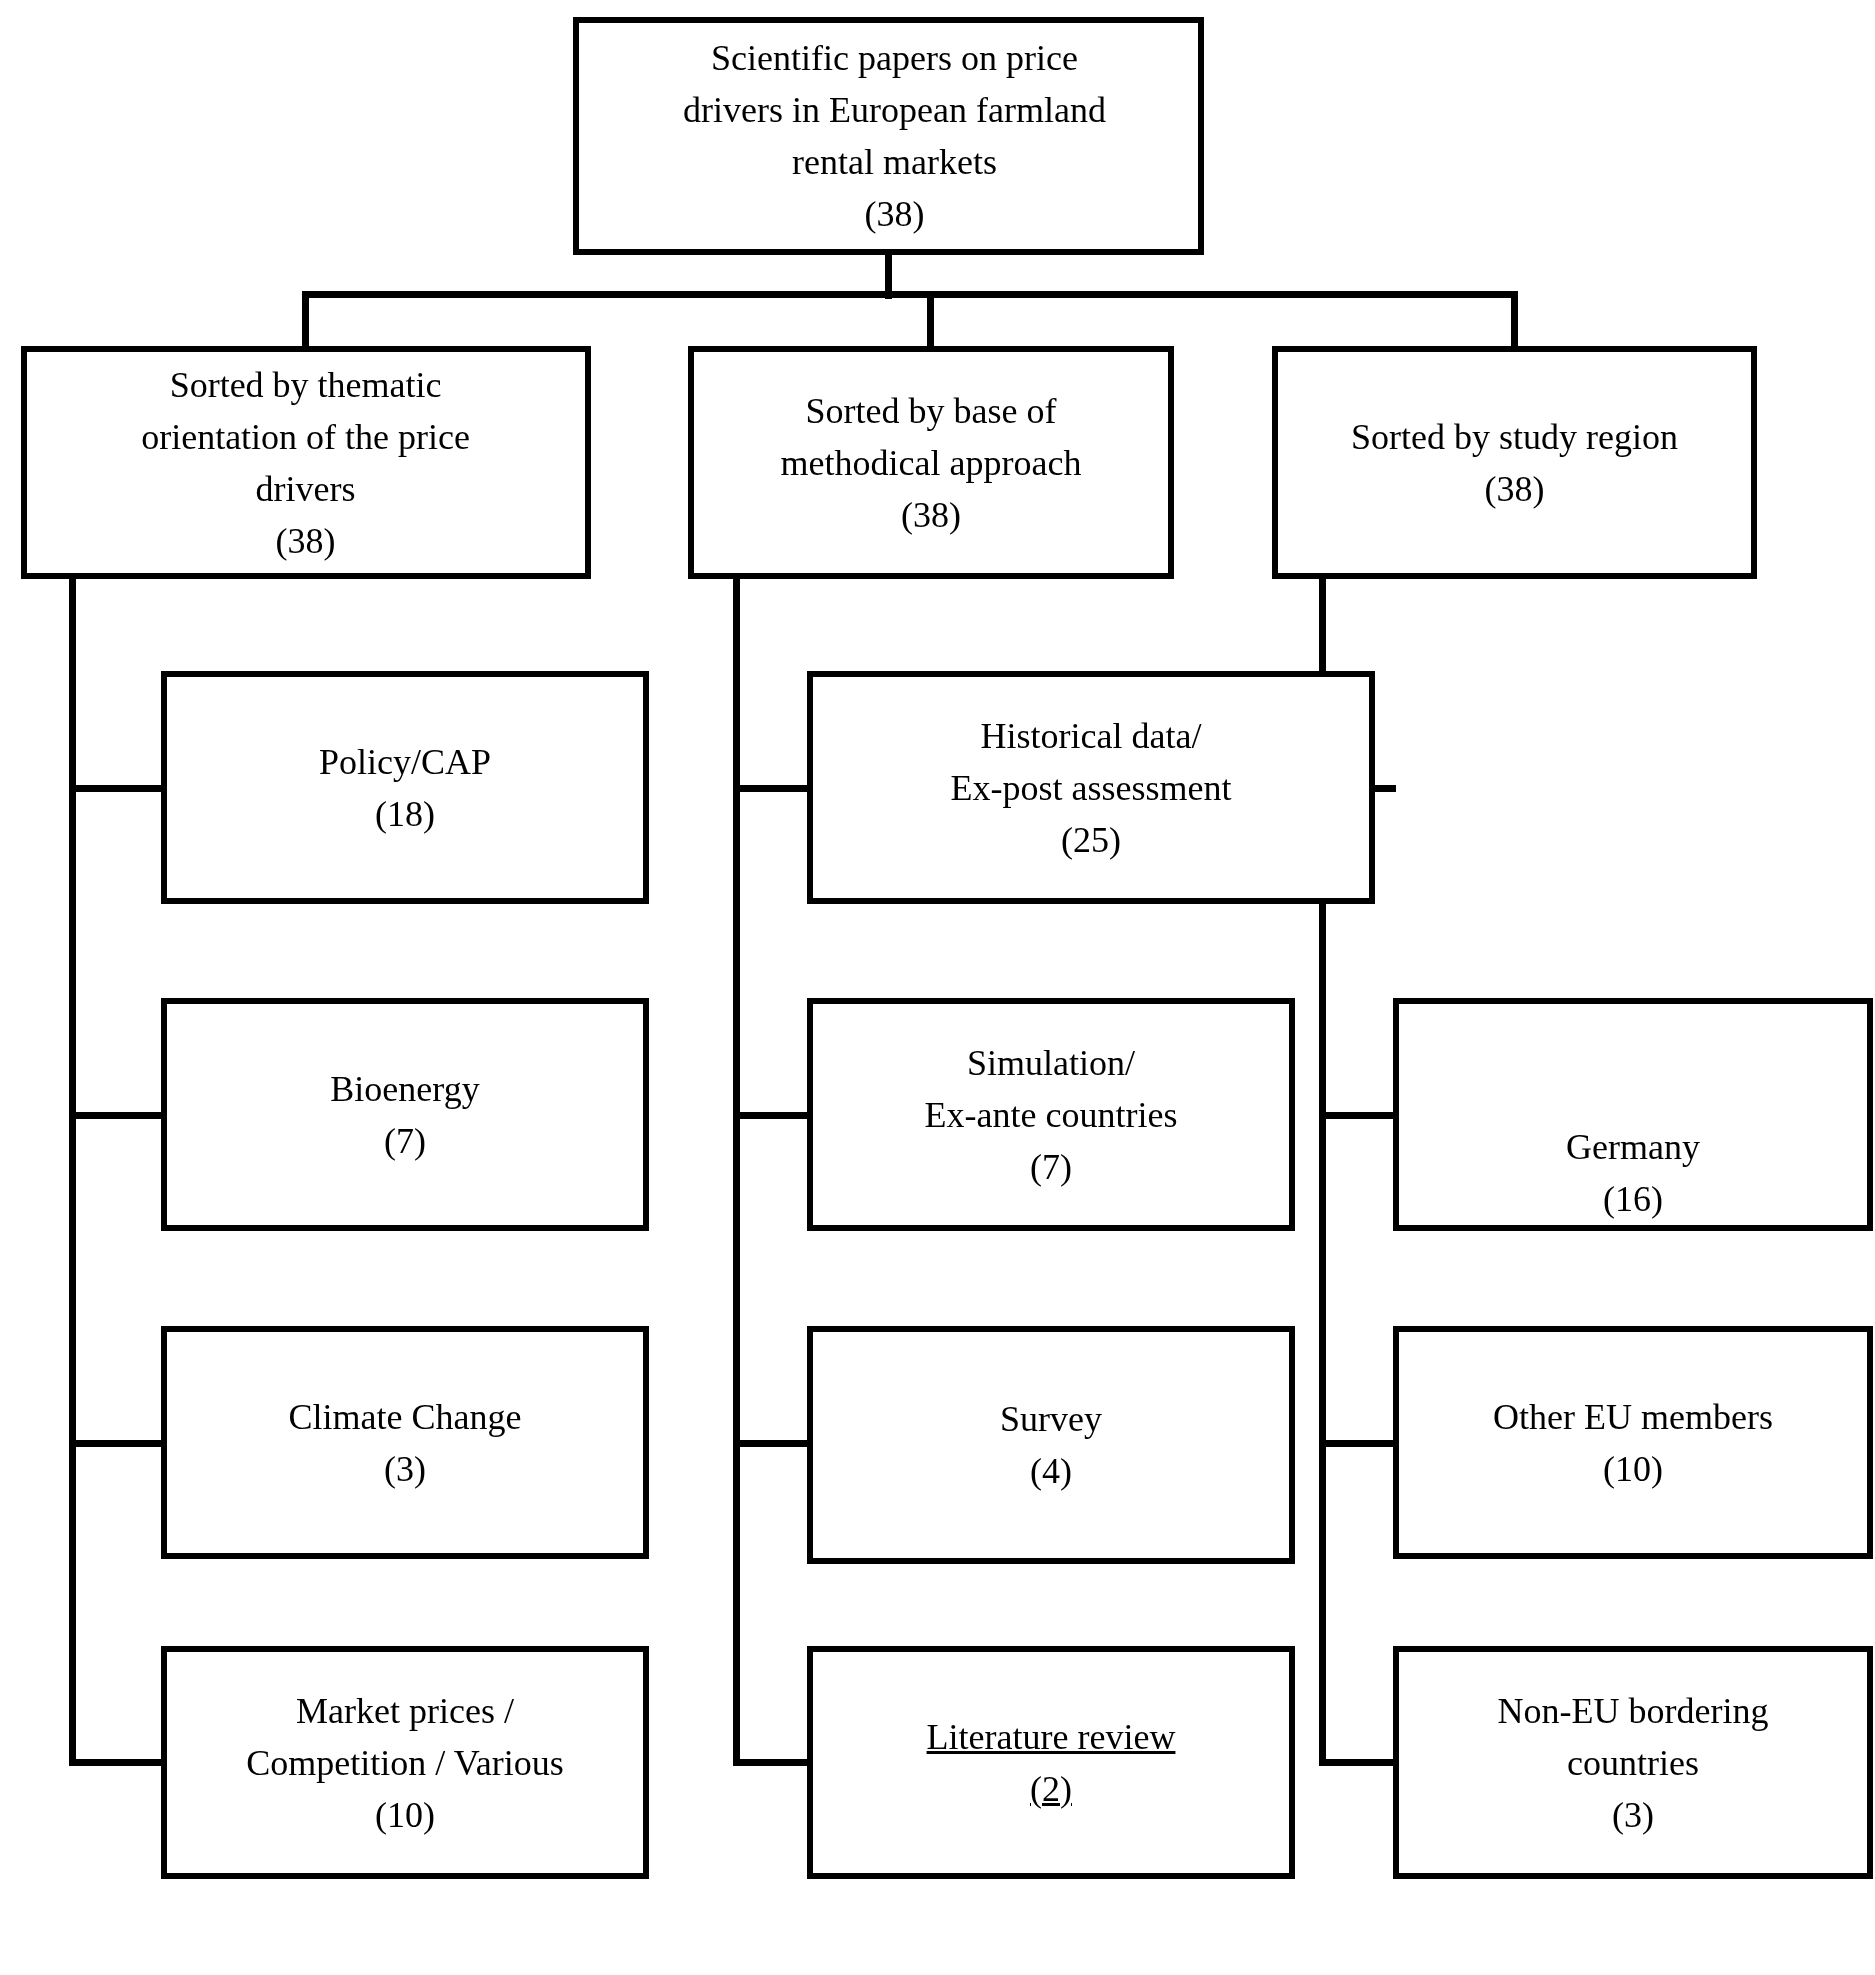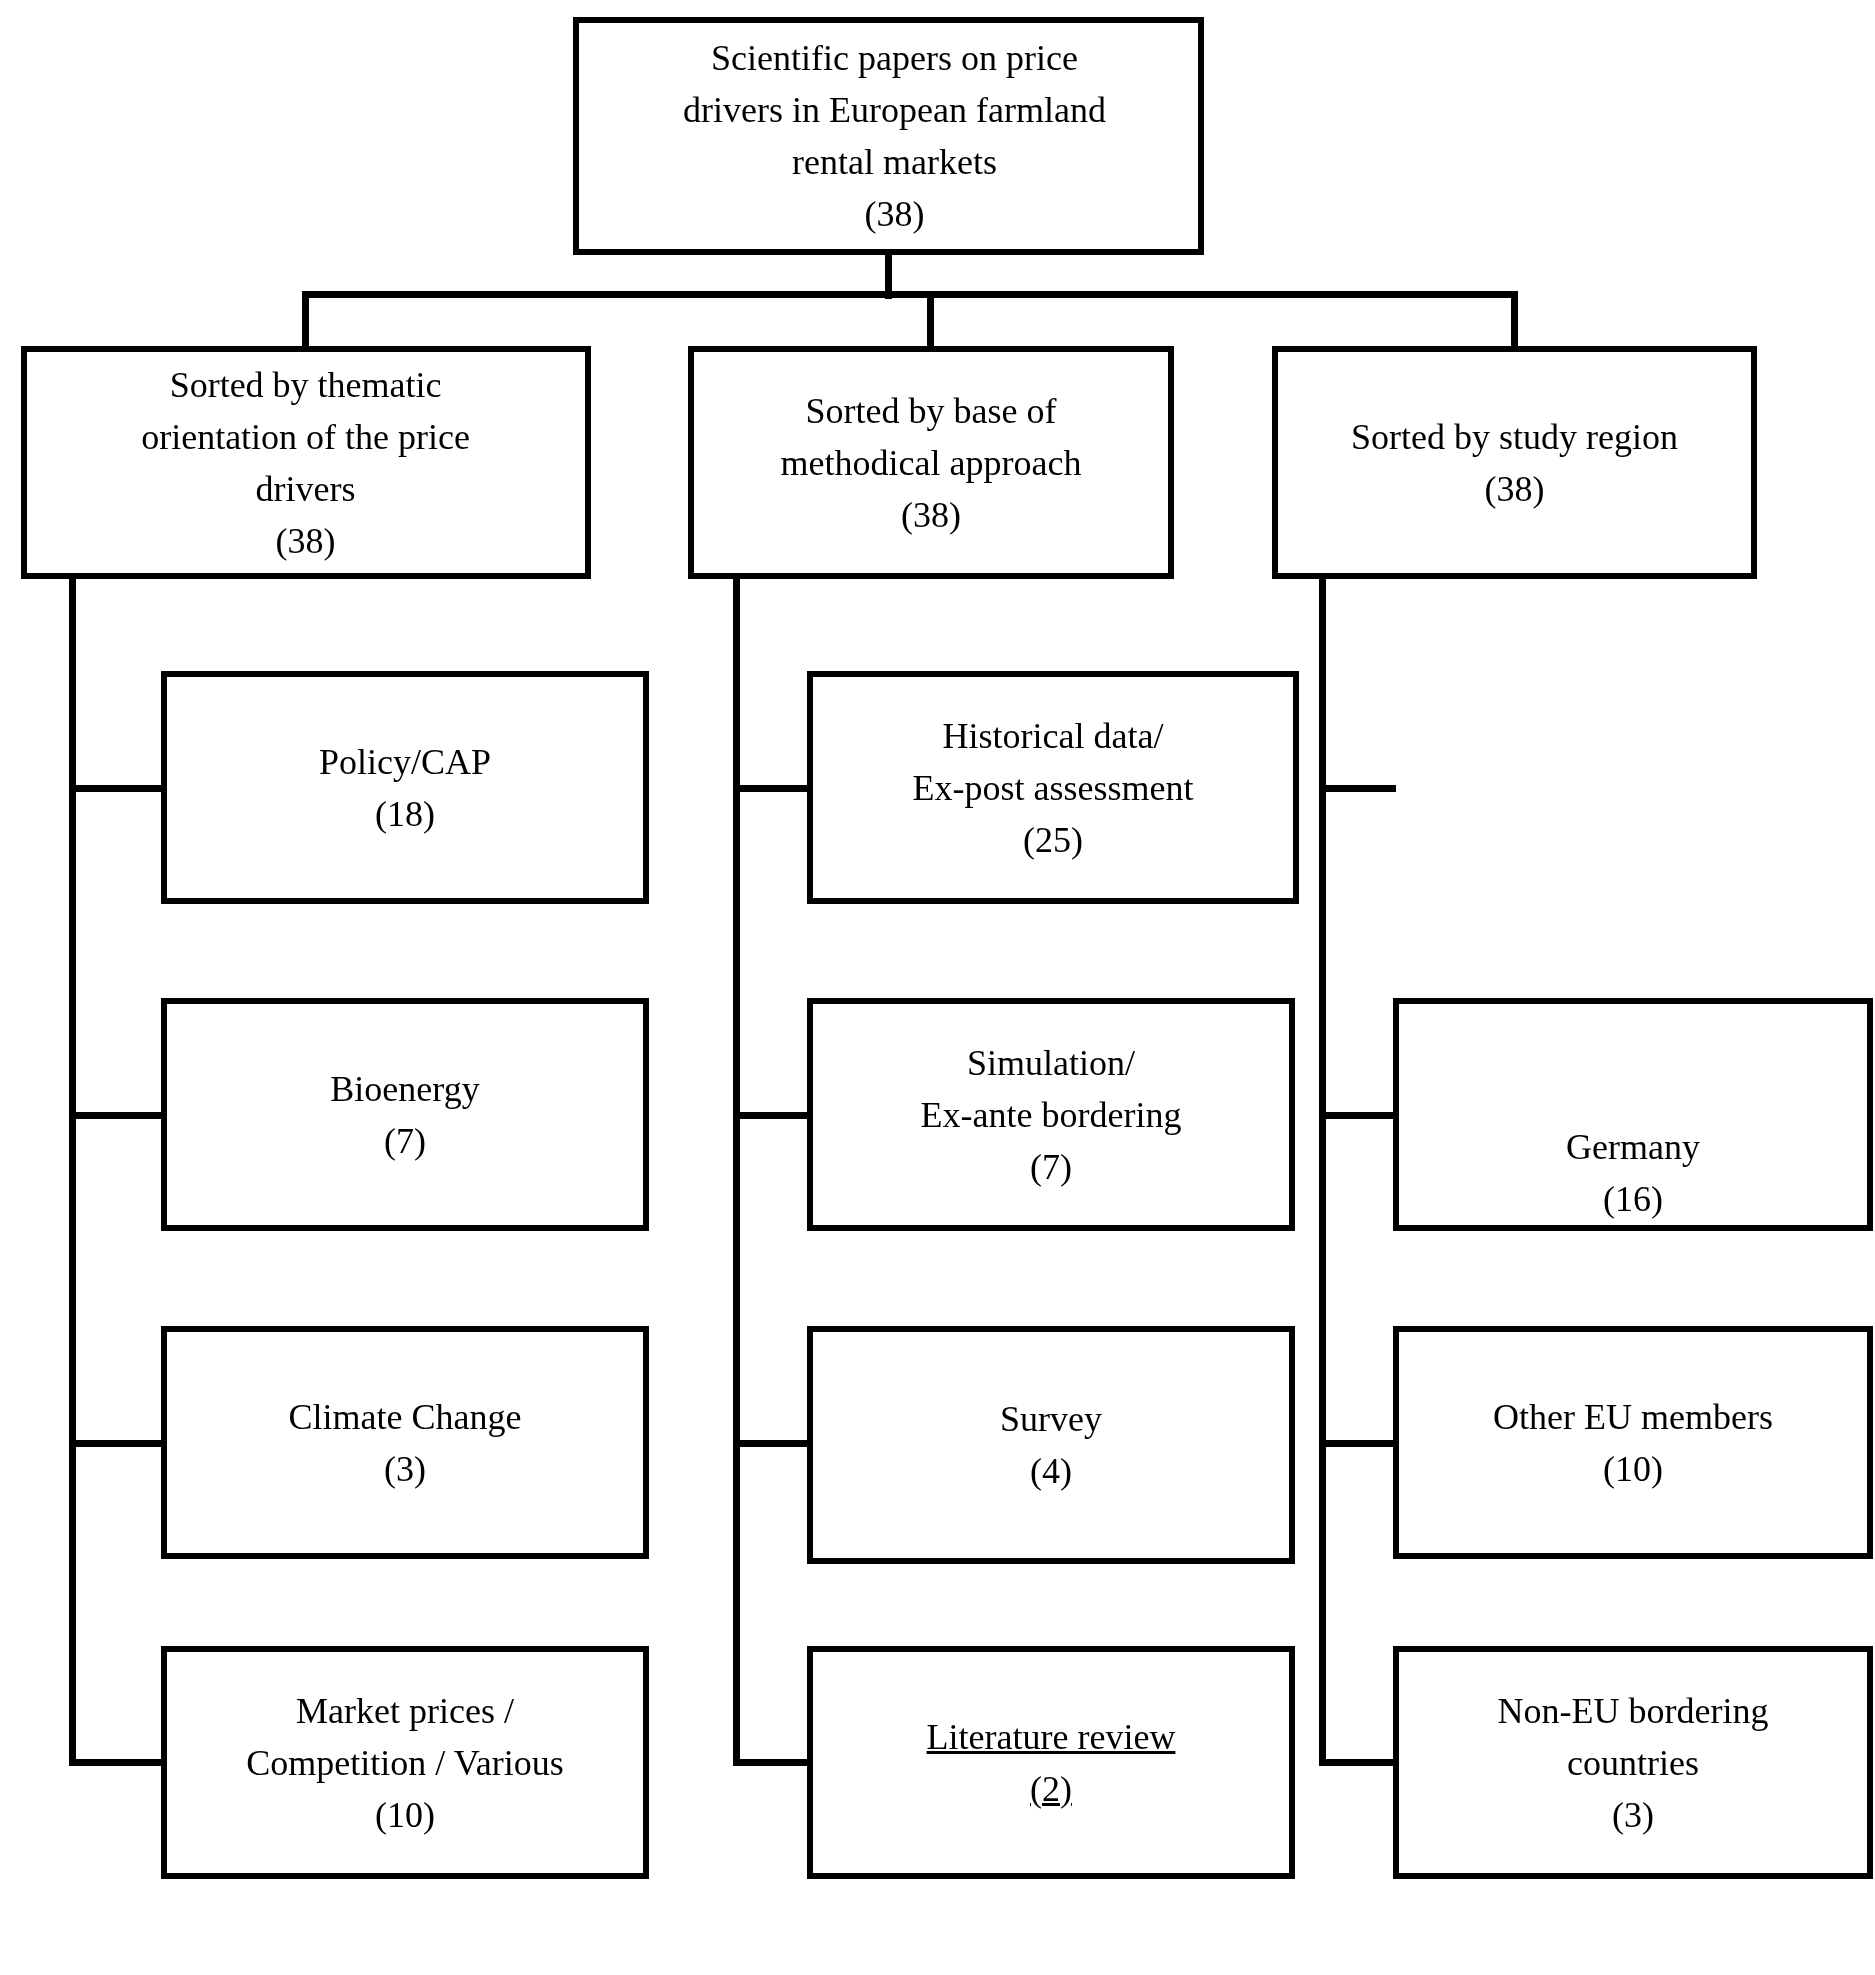--- a/index.html
+++ b/index.html
@@ -101,28 +101,28 @@
   <div class="node" style="left:161px; top:1326px; width:488px; height:233px;">
     <div class="ln">Climate Change</div>
     <div class="ln">(3)</div>
   </div>
   <div class="node" style="left:161px; top:1646px; width:488px; height:233px;">
     <div class="ln">Market prices /</div>
     <div class="ln">Competition / Various</div>
     <div class="ln">(10)</div>
   </div>
 
-  <div class="node" style="left:807px; top:671px; width:492px; height:233px;">
+  <div class="node" style="left:807px; top:671px; width:568px; height:233px;">
     <div class="ln">Historical data/</div>
     <div class="ln">Ex-post assessment</div>
     <div class="ln">(25)</div>
   </div>
   <div class="node" style="left:807px; top:998px; width:488px; height:233px;">
     <div class="ln">Simulation/</div>
-    <div class="ln">Ex-ante bordering</div>
+    <div class="ln">Ex-ante countries</div>
     <div class="ln">(7)</div>
   </div>
   <div class="node" style="left:807px; top:1326px; width:488px; height:238px;">
     <div class="ln">Survey</div>
     <div class="ln">(4)</div>
   </div>
   <div class="node" style="left:807px; top:1646px; width:488px; height:233px;text-decoration:underline;">
     <div class="ln">Literature review</div>
     <div class="ln">(2)</div>
   </div>

